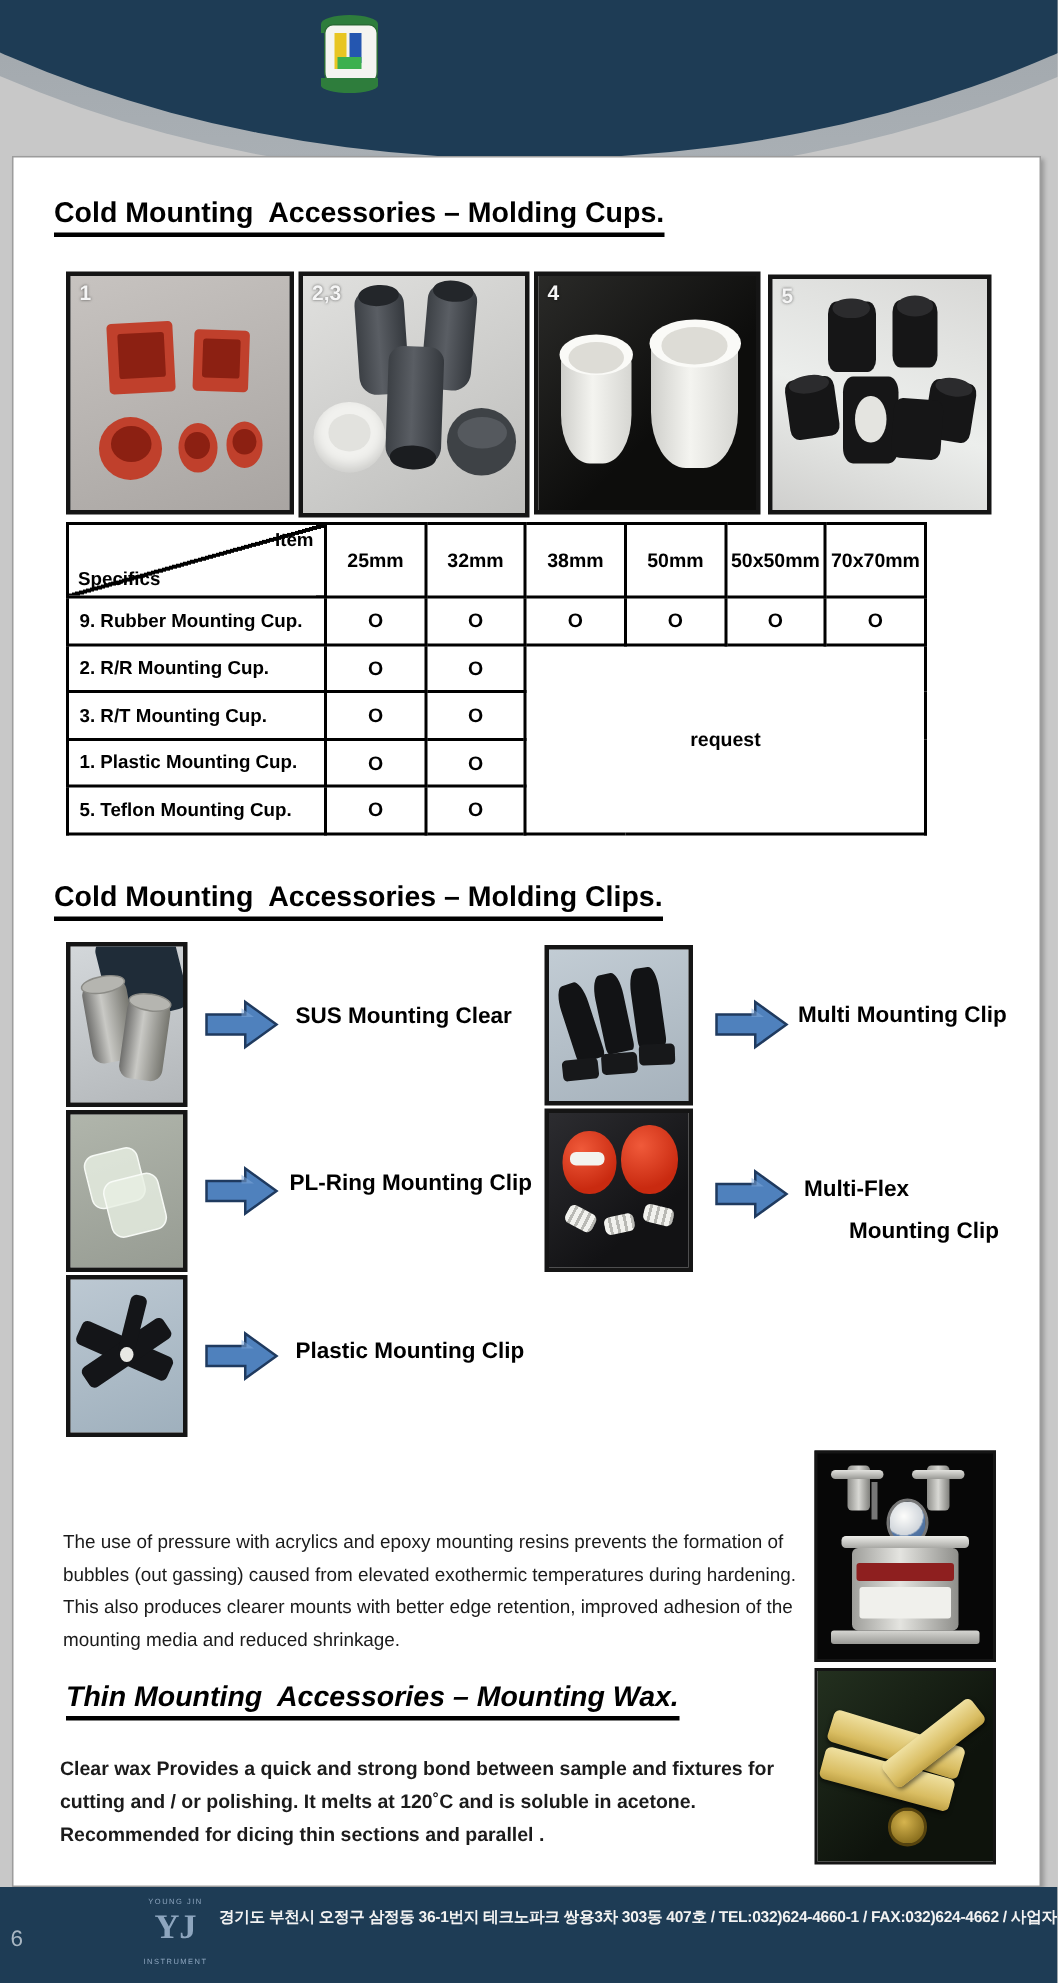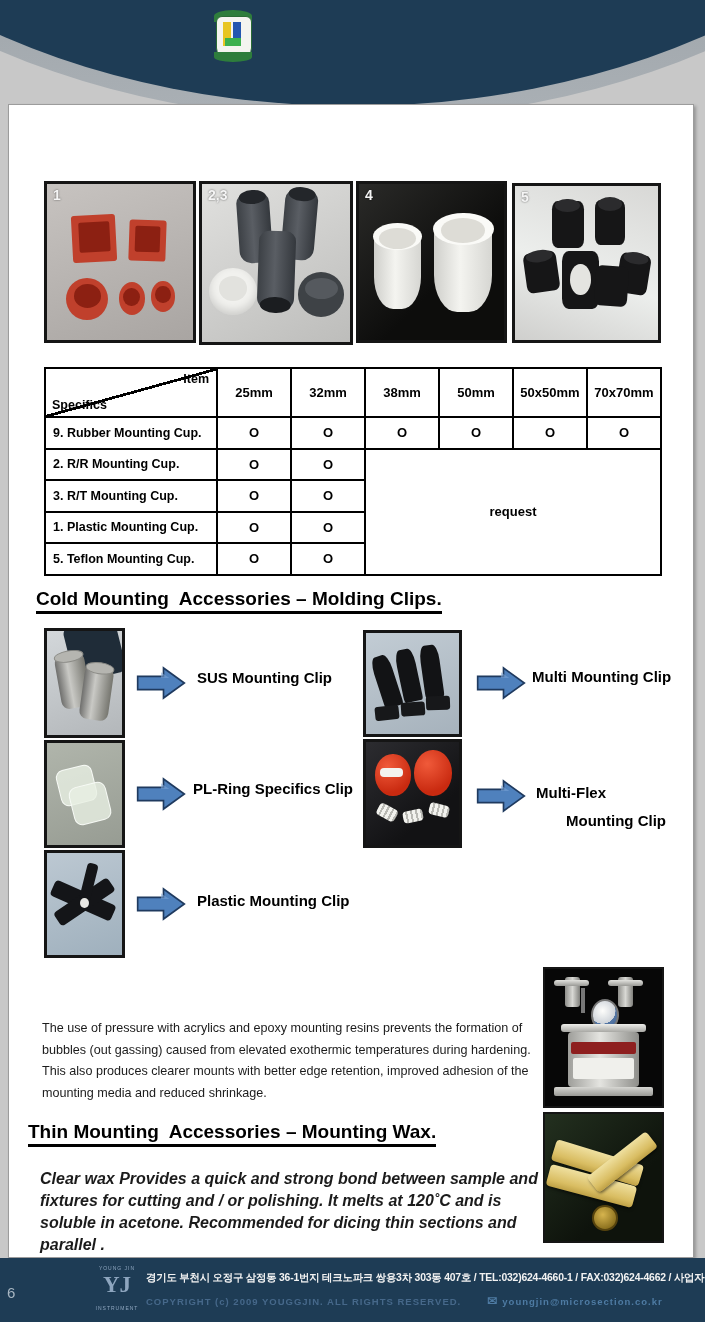--- a/index.html
+++ b/index.html
@@ -53,21 +53,21 @@
   .wcup .rim{position:absolute;left:-2%;top:-6%;right:-2%;height:34%;background:#fafaf7;border-radius:50%;}
   .wcup .hole{position:absolute;left:12%;top:0%;right:12%;height:26%;background:#dddcd6;border-radius:50%;}
 
   
   .ph-black{background:linear-gradient(200deg,#d8d8d6,#eceeec 55%,#cfcfcd);}
   .bcup{background:#161617;border-radius:18%;}
   .bcup .top{position:absolute;left:10%;top:-6%;right:10%;height:30%;background:#2b2b2d;border-radius:50%;}
   .bcup .hole{position:absolute;left:22%;top:22%;right:22%;bottom:24%;background:#e4e4e0;border-radius:50%;}
 
   
-  table.spec{position:absolute;left:44px;top:367px;width:618px;border-collapse:collapse;table-layout:fixed;}
+  table.spec{position:absolute;left:44px;top:348px;width:574px;border-collapse:collapse;table-layout:fixed;}
   table.spec td{border:2.5px solid #000;text-align:center;vertical-align:middle;font-size:13px;font-weight:bold;color:#000;padding:0;}
   table.spec td.lab{text-align:left;padding-left:7px;font-size:12.5px;}
   td.corner{position:relative;height:47px;background:
      linear-gradient(to bottom right,transparent 48.8%,#000 48.8%,#000 51.8%,transparent 51.8%);}
   td.corner .c-item{position:absolute;right:7px;top:3px;font-size:12.5px;}
   td.corner .c-spec{position:absolute;left:6px;bottom:4px;font-size:12.5px;}
   td.req{font-weight:normal;font-size:12.5px;}
   tr.drow{height:31.5px;}
 
   
@@ -87,21 +87,21 @@
   .spring{position:absolute;background:repeating-linear-gradient(90deg,#f2f2ee 0 3px,#b9b9b4 3px 5px);border-radius:4px;}
   .ph-plastic{background:linear-gradient(160deg,#bcc8d2,#9fb0bd);}
   .xbar{position:absolute;background:#141518;border-radius:4px;}
   .xdot{position:absolute;background:#e8e8e4;border-radius:50%;}
 
   .arrow-svg{position:absolute;width:50px;height:42px;}
   .clip-label{position:absolute;font-size:15px;font-weight:bold;color:#000;white-space:nowrap;}
 
   
   .body-text{position:absolute;font-size:12.6px;line-height:21.5px;color:#1b1b1b;}
-  .body-bold{font-weight:bold;font-size:16px;line-height:22px;font-style:italic;}
+  .body-bold{font-weight:bold;font-size:13px;line-height:22px;}
 
   
   .ph-chamber{background:#070707;}
   .pc-base{position:absolute;left:8%;bottom:7%;width:84%;height:7%;background:linear-gradient(#d6d6d2,#9a9a96);border-radius:2px;}
   .pc-body{position:absolute;left:20%;bottom:14%;width:60%;height:40%;background:linear-gradient(90deg,#9e9e9a,#e4e4e0 45%,#8e8e8a);border-radius:4px;}
   .pc-redband{position:absolute;left:4%;top:18%;right:4%;height:22%;background:#8e1f1f;border-radius:2px;}
   .pc-lblband{position:absolute;left:6%;top:48%;right:6%;height:38%;background:#f0f0ec;border-radius:2px;}
   .pc-lid{position:absolute;left:14%;bottom:54%;width:72%;height:6%;background:linear-gradient(#eeeeea,#a8a8a4);border-radius:3px;}
   .pc-gauge{position:absolute;left:39%;top:22%;width:24%;height:0;padding-bottom:24%;background:radial-gradient(circle at 40% 35%,#fdfdfb,#cfd4da 55%,#5577a5 56%,#3a5f92);border-radius:50%;border:2px solid #777;box-sizing:border-box;}
   .pc-valve{position:absolute;top:6%;width:13%;height:22%;background:linear-gradient(90deg,#8e8e8a,#d8d8d4 50%,#80807c);border-radius:3px;}
@@ -141,20 +141,21 @@
         <div class="logo-y"></div>
         <div class="logo-j"></div>
         <div class="logo-j2"></div>
         <div class="logo-arc-bot"></div>
       </div>
     </div>
   </div>
 
   <div class="panel"></div>
 
+  <div class="sec-title" style="left:36px;top:132px;">Cold Mounting  Accessories – Molding Cups.</div>
 
   <div class="photo ph-rubber" style="left:44px;top:181px;width:152px;height:162px;">
     <span class="tag">1</span>
     <div class="abs redbox" style="left:17%;top:20%;width:30%;height:30%;transform:rotate(-3deg);">
         <div class="inner"></div>
       </div>
     <div class="abs redbox" style="left:56%;top:23%;width:25%;height:26%;transform:rotate(2deg);">
         <div class="inner"></div>
       </div>
     <div class="abs redcup" style="left:13%;top:60%;width:29%;height:27%;">
@@ -283,21 +284,21 @@
         <div class="top"></div>
       </div>
     <div class="scyl" style="left:46%;top:34%;width:38%;height:52%;transform:rotate(8deg);">
         <div class="top"></div>
       </div>
   </div>
   <svg class="arrow-svg" style="left:136px;top:662px;" viewBox="0 0 60 42">
     <path d="M2 13 H33 V3 L58 21 L33 39 V29 H2 Z" fill="#4f81bd" stroke="#1f3a5f" stroke-width="2"></path>
     <path d="M6 15 H30 V8 L40 15" fill="#7ba6d9" opacity="0.55"></path>
   </svg>
-  <div class="clip-label" style="left:197px;top:669px;">SUS Mounting Clip</div>
+  <div class="clip-label" style="left:197px;top:669px;">SUS Mounting Clear</div>
 
   <div class="clip-photo ph-multi" style="left:363px;top:630px;width:99px;height:107px;">
     <div class="mclip" style="left:12%;top:22%;transform:rotate(-18deg);"></div>
     <div class="mclip" style="left:36%;top:16%;transform:rotate(-12deg);"></div>
     <div class="mclip" style="left:60%;top:12%;transform:rotate(-8deg);"></div>
     <div class="mfoot" style="left:10%;top:72%;transform:rotate(-6deg);"></div>
     <div class="mfoot" style="left:38%;top:68%;transform:rotate(-4deg);"></div>
     <div class="mfoot" style="left:64%;top:62%;transform:rotate(-2deg);"></div>
   </div>
   <svg class="arrow-svg" style="left:476px;top:662px;" viewBox="0 0 60 42">
@@ -307,21 +308,21 @@
   <div class="clip-label" style="left:532px;top:668px;">Multi Mounting Clip</div>
 
   <div class="clip-photo ph-pl" style="left:44px;top:740px;width:81px;height:108px;">
     <div class="plring" style="left:14%;top:24%;width:46%;height:34%;transform:rotate(-14deg);"></div>
     <div class="plring" style="left:32%;top:40%;width:48%;height:36%;transform:rotate(-14deg);"></div>
   </div>
   <svg class="arrow-svg" style="left:136px;top:773px;" viewBox="0 0 60 42">
     <path d="M2 13 H33 V3 L58 21 L33 39 V29 H2 Z" fill="#4f81bd" stroke="#1f3a5f" stroke-width="2"></path>
     <path d="M6 15 H30 V8 L40 15" fill="#7ba6d9" opacity="0.55"></path>
   </svg>
-  <div class="clip-label" style="left:193px;top:780px;">PL-Ring Specifics Clip</div>
+  <div class="clip-label" style="left:193px;top:780px;">PL-Ring Mounting Clip</div>
 
   <div class="clip-photo ph-mf" style="left:363px;top:739px;width:99px;height:109px;">
     <div class="redcap" style="left:10%;top:12%;width:38%;height:40%;">
         <div class="stripe"></div>
       </div>
     <div class="redcap" style="left:52%;top:8%;width:40%;height:44%;"></div>
     <div class="spring" style="left:12%;top:62%;width:22%;height:13%;transform:rotate(28deg);"></div>
     <div class="spring" style="left:40%;top:66%;width:22%;height:12%;transform:rotate(-12deg);"></div>
     <div class="spring" style="left:68%;top:60%;width:21%;height:12%;transform:rotate(14deg);"></div>
   </div>
@@ -354,40 +355,33 @@
     <div class="pc-tbar" style="left:54%;"></div>
     <div class="pc-gauge"></div>
     <div class="pc-lid"></div>
     <div class="pc-body">
         <div class="pc-redband"></div>
         <div class="pc-lblband"></div>
       </div>
     <div class="pc-base"></div>
   </div>
 
-  <div class="sec-title" style="left:28px;top:1121px;">Thin Mounting  Accessories – Mounting Wax.</div>
+  <div class="sec-title" style="left:44px;top:1121px;font-style:italic;">Thin Mounting  Accessories – Mounting Wax.</div>
   <div class="body-text body-bold" style="left:40px;top:1168px;width:506px;">Clear wax Provides a quick and strong bond between sample and fixtures for cutting and / or polishing. It melts at 120˚C and is soluble in acetone. Recommended for dicing thin sections and parallel .</div>
 
   <div class="photo ph-wax" style="left:543px;top:1112px;width:121px;height:131px;border-width:2px;">
     <div class="waxbar" style="left:6%;top:30%;width:78%;height:17%;transform:rotate(17deg);"></div>
     <div class="waxbar" style="left:2%;top:48%;width:76%;height:17%;transform:rotate(15deg);"></div>
     <div class="waxbar" style="left:34%;top:30%;width:64%;height:16%;transform:rotate(-38deg);"></div>
     <div class="coin" style="left:40%;top:72%;width:22%;height:20%;"></div>
   </div>
 
   <div class="footer">
     <div class="page-num">6</div>
     <div class="emblem">
       <div class="arc-t">YOUNG JIN</div>
       <div class="mono">YJ</div>
       <div class="arc-b">INSTRUMENT</div>
     </div>
     <div class="addr">경기도 부천시 오정구 삼정동 36-1번지 테크노파크 쌍용3차 303동 407호 / TEL:032)624-4660-1 / FAX:032)624-4662 / 사업자번호:130-87-03615</div>
-    <div class="copy-row">
-      <span class="copy-text">COPYRIGHT (c) 2009 YOUGGJIN. ALL RIGHTS RESERVED.</span>
-      <span class="mail">
-        <span class="env">✉</span>
-        <span>youngjin@microsection.co.kr</span>
-      </span>
-    </div>
   </div>
 
 </div>
 
 </body></html>

